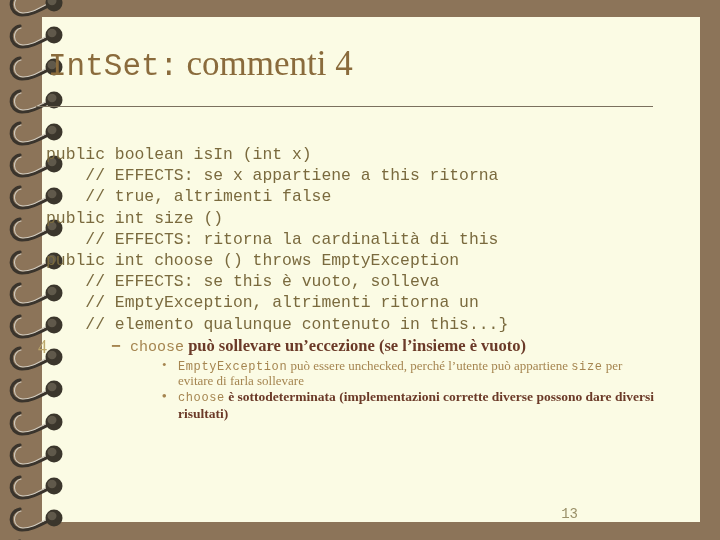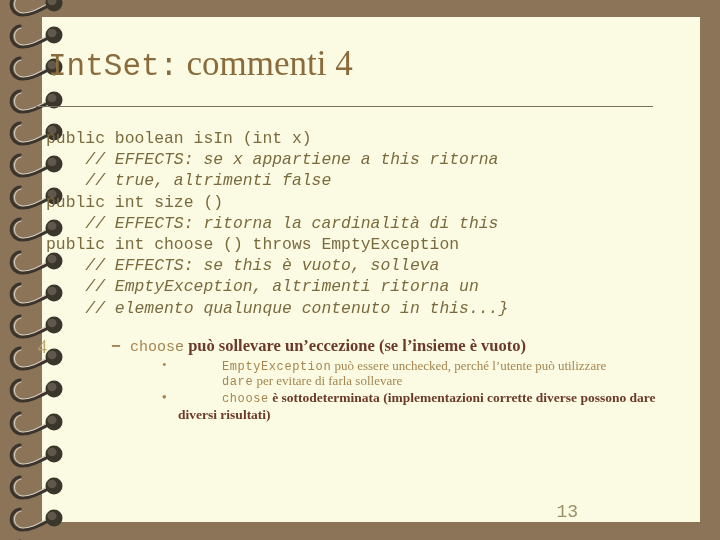--- a/index.html
+++ b/index.html
@@ -74,29 +74,28 @@
     top: 106px;
     width: 617px;
     height: 1px;
     background: #7a705e;
   }
 
   
   #code {
     position: absolute;
     left: 46px;
-    top: 128px;
+    top: 144px;
     font-family: "Liberation Mono", monospace;
     font-size: 16.4px;
     line-height: 21.2px;
     color: #7a6a3e;
     white-space: pre;
   }
   #code .cmt {
-    font-style: italic;
   }
 
   
   #bullets {
     position: absolute;
     left: 26px;
     top: 335px;
     width: 630px;
   }
 
@@ -162,29 +161,28 @@
     font-weight: bold;
     font-size: 13.5px;
     line-height: 15.5px;
   }
   .lvl3 .mono {
     font-family: "Liberation Mono", monospace;
     font-weight: normal;
     font-size: 12px;
     color: #a58550;
     letter-spacing: 0.6px;
-    margin-left: 44px;
   }
 
   
   #page-number {
     position: absolute;
     right: 18px;
     bottom: 18px;
-    font-size: 18px;
+    font-size: 14px;
     color: #9a9068;
     font-family: "Liberation Mono", monospace;
   }
 </style>
 </head>
 <body>
 
 <div id="slide">
 
   <div id="paper"></div>
@@ -311,21 +309,21 @@
 
     <div class="lvl1">
       <span class="marker">4</span>
     </div>
 
     <div id="lvl2-container">
         <div class="lvl2"><span class="marker">–</span></div>
         <div class="lvl2 strong"><span class="marker">–</span><span class="mono">choose</span><span> può sollevare un’eccezione (se l’insieme è vuoto)</span></div>
       </div>
     <div id="lvl3-container">
-        <div class="lvl3"><span class="marker">•</span><span class="mono">EmptyException</span><span>  può essere unchecked, perché l’utente può utilizzare </span><span class="mono">dare</span><span>  per evitare di farla sollevare</span></div>
+        <div class="lvl3"><span class="marker">•</span><span class="mono">EmptyException</span><span>  può essere unchecked, perché l’utente può appartiene </span><span class="mono">size</span><span>  per evitare di farla sollevare</span></div>
         <div class="lvl3 strong"><span class="marker">•</span><span class="mono">choose</span><span> è sottodeterminata (implementazioni corrette diverse possono dare diversi risultati)</span></div>
       </div>
 
   </div>
 
   <div id="page-number">13</div>
 
 </div>
 
 </body></html>

